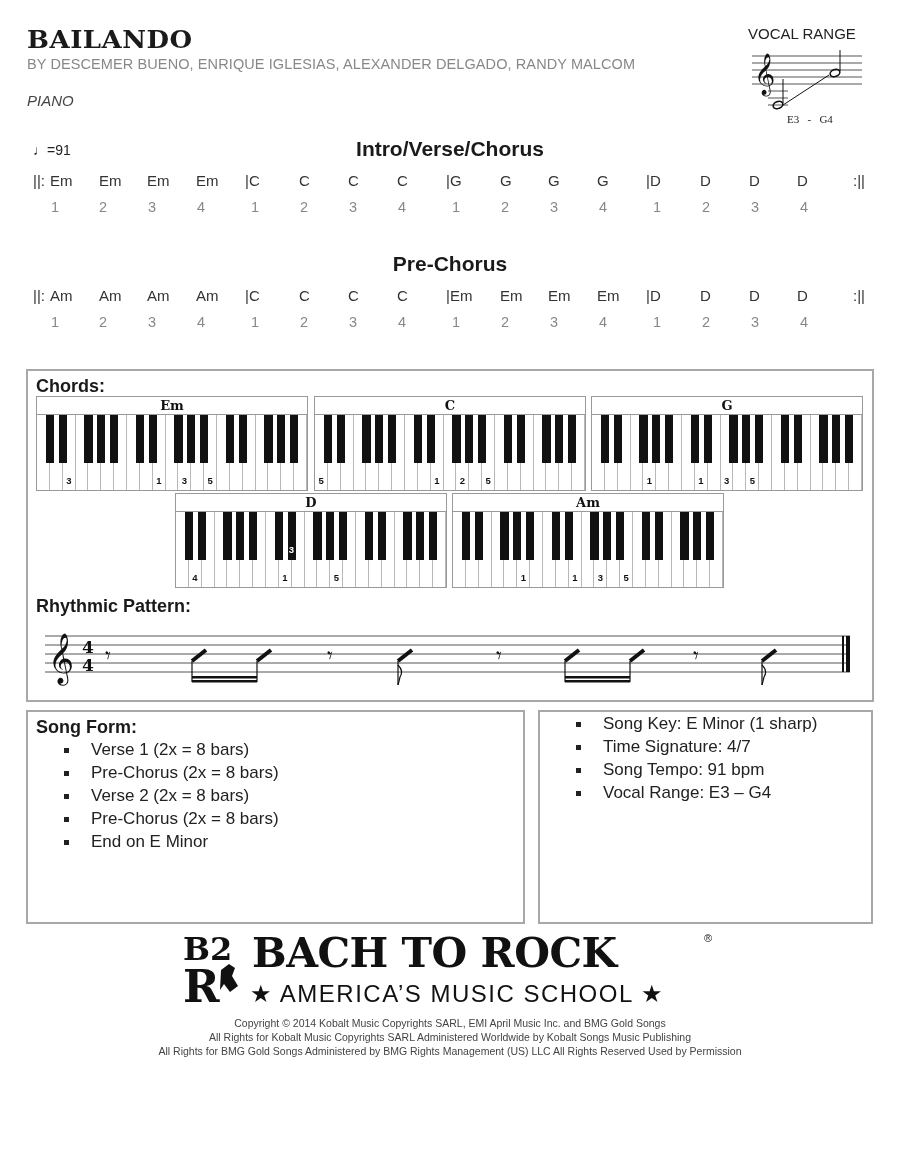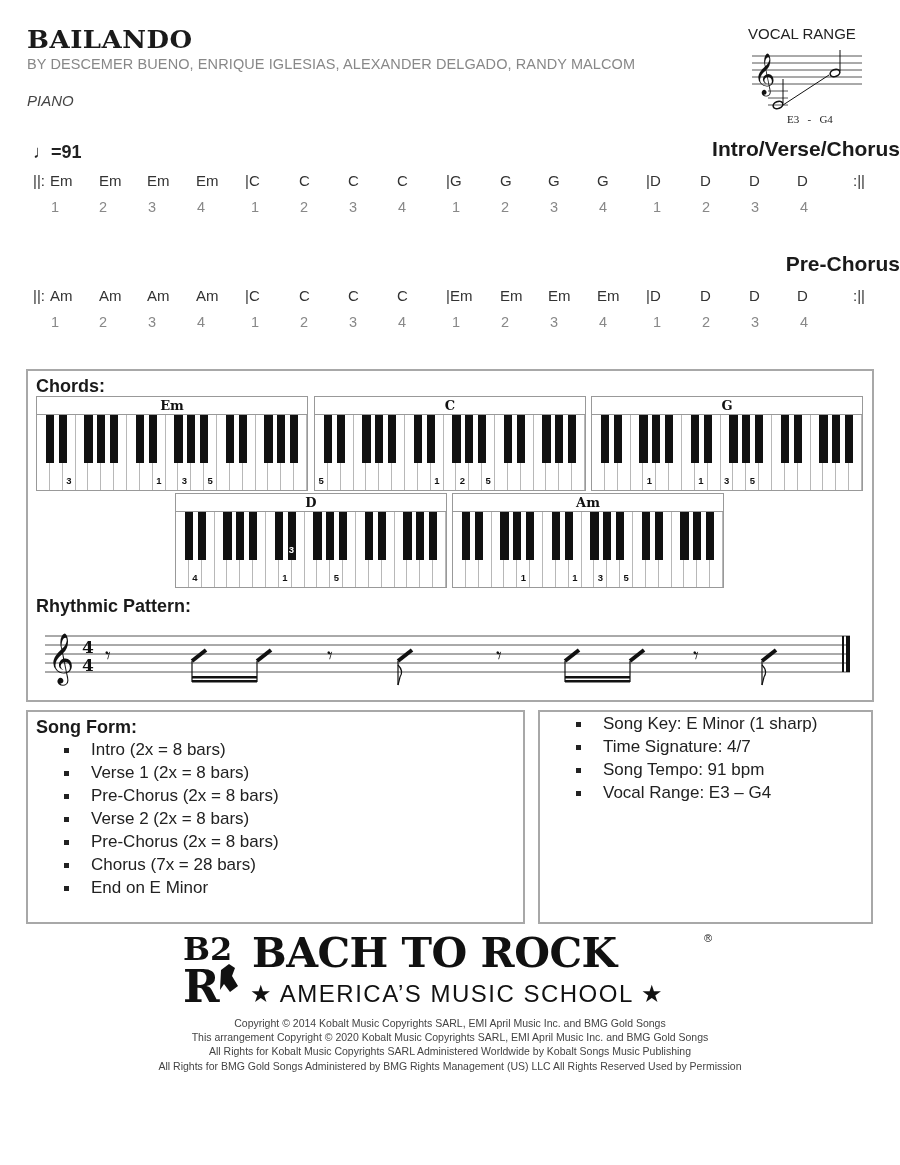--- a/index.html
+++ b/index.html
@@ -4,22 +4,22 @@
 <style>
   * { box-sizing: border-box; margin: 0; padding: 0; }
   body { width: 900px; height: 1165px; background: #fff; font-family: "Liberation Sans", sans-serif; color: #222; position: relative; overflow: hidden; }
   .abs { position: absolute; }
   .title { left: 27px; top: 24px; font-family: "DejaVu Serif", serif; font-weight: 900; font-size: 26px; letter-spacing: 0.5px; color: #1a1a1a; transform: scaleY(0.95); }
   .byline { left: 27px; top: 56px; font-size: 14.5px; color: #888; letter-spacing: 0.1px; }
   .instr { left: 27px; top: 92px; font-size: 15px; font-style: italic; color: #444; }
   .vr-label { left: 748px; top: 25px; font-size: 15px; color: #222; }
   .vr-staff { left: 752px; top: 44px; }
   .vr-notes { left: 787px; top: 113px; font-family: "Liberation Serif", serif; font-size: 11px; color: #222; }
-  .tempo { left: 33px; top: 142px; font-size: 18px; font-weight: bold; }
-  .sec-title { font-weight: bold; font-size: 21px; color: #1a1a1a; text-align: right; width: 900px; left: 0; }
+  .tempo { left: 33px; top: 142px; font-size: 14px; }
+  .sec-title { font-weight: bold; font-size: 21px; color: #1a1a1a; text-align: center; width: 900px; left: 0; }
   .chart-row { left: 0; width: 900px; height: 20px; }
   .cell { position: absolute; font-size: 15px; color: #333; }
   .beat { position: absolute; font-size: 14.5px; color: #888; }
   .box { border: 2px solid #a8a8a8; }
   .box-h { font-weight: bold; font-size: 18px; color: #1a1a1a; }
   .kb { position: absolute; border: 1px solid #999; background: #fff; }
   .kb-head { height: 18px; border-bottom: 1px solid #999; text-align: center; font-family: "DejaVu Serif", serif; font-weight: 900; font-size: 13px; line-height: 18px; color: #111; }
   .kb-keys { position: relative; height: 75px; }
   .wk { position: absolute; top: 0; height: 75px; border-right: 1px solid #b8b8b8; }
   .bk { position: absolute; top: 0; height: 48px; background: #111; }
@@ -414,26 +414,24 @@
       <line x1="717" y1="36" x2="717" y2="60" stroke-width="1.2"></line>
       <path d="M717 40 q6 6 2 12 l-2 8" fill="none" stroke-width="1.2"></path>
     </g>
   <rect x="797" y="11" width="2" height="36" fill="#111"></rect>
   <rect x="801" y="11" width="4" height="36" fill="#111"></rect>
 </svg>
 
 <div class="abs box" style="left:26px; top:710px; width:499px; height:214px;">
   <div class="box-h" style="margin:5px 0 0 8px;">Song Form:</div>
   <ul class="list" id="song-form-list">
-      <li>Intro (2x = 8 bars)</li>
       <li>Verse 1 (2x = 8 bars)</li>
       <li>Pre-Chorus (2x = 8 bars)</li>
       <li>Verse 2 (2x = 8 bars)</li>
       <li>Pre-Chorus (2x = 8 bars)</li>
-      <li>Chorus (7x = 28 bars)</li>
       <li>End on E Minor</li>
     </ul>
 </div>
 
 <div class="abs box" style="left:538px; top:710px; width:335px; height:214px;">
   <ul class="list" id="song-info-list">
       <li>Song Key: E Minor (1 sharp)</li>
       <li>Time Signature: 4/7</li>
       <li>Song Tempo: 91 bpm</li>
       <li>Vocal Range: E3 – G4</li>
@@ -444,16 +442,15 @@
   <text x="0" y="30" font-family="DejaVu Serif, serif" font-weight="900" font-size="32" fill="#111">B2</text>
   <text x="0" y="72" font-family="DejaVu Serif, serif" font-weight="900" font-size="44" fill="#111">R</text>
   <path d="M38 40 l8 -6 l6 4 l-3 8 l6 10 l-8 6 l-6 -8 l-4 6 z" fill="#111"></path>
 </svg>
 <div class="abs logo-big">BACH TO ROCK</div>
 <div class="abs logo-reg">®</div>
 <div class="abs logo-sub">★ AMERICA’S MUSIC SCHOOL ★</div>
 
 <div class="abs copy" id="copyright">
     <div>Copyright © 2014 Kobalt Music Copyrights SARL, EMI April Music Inc. and BMG Gold Songs</div>
-    <div>This arrangement Copyright © 2020 Kobalt Music Copyrights SARL, EMI April Music Inc. and BMG Gold Songs</div>
     <div>All Rights for Kobalt Music Copyrights SARL Administered Worldwide by Kobalt Songs Music Publishing</div>
     <div>All Rights for BMG Gold Songs Administered by BMG Rights Management (US) LLC All Rights Reserved   Used by Permission</div>
   </div>
 
 </body></html>

